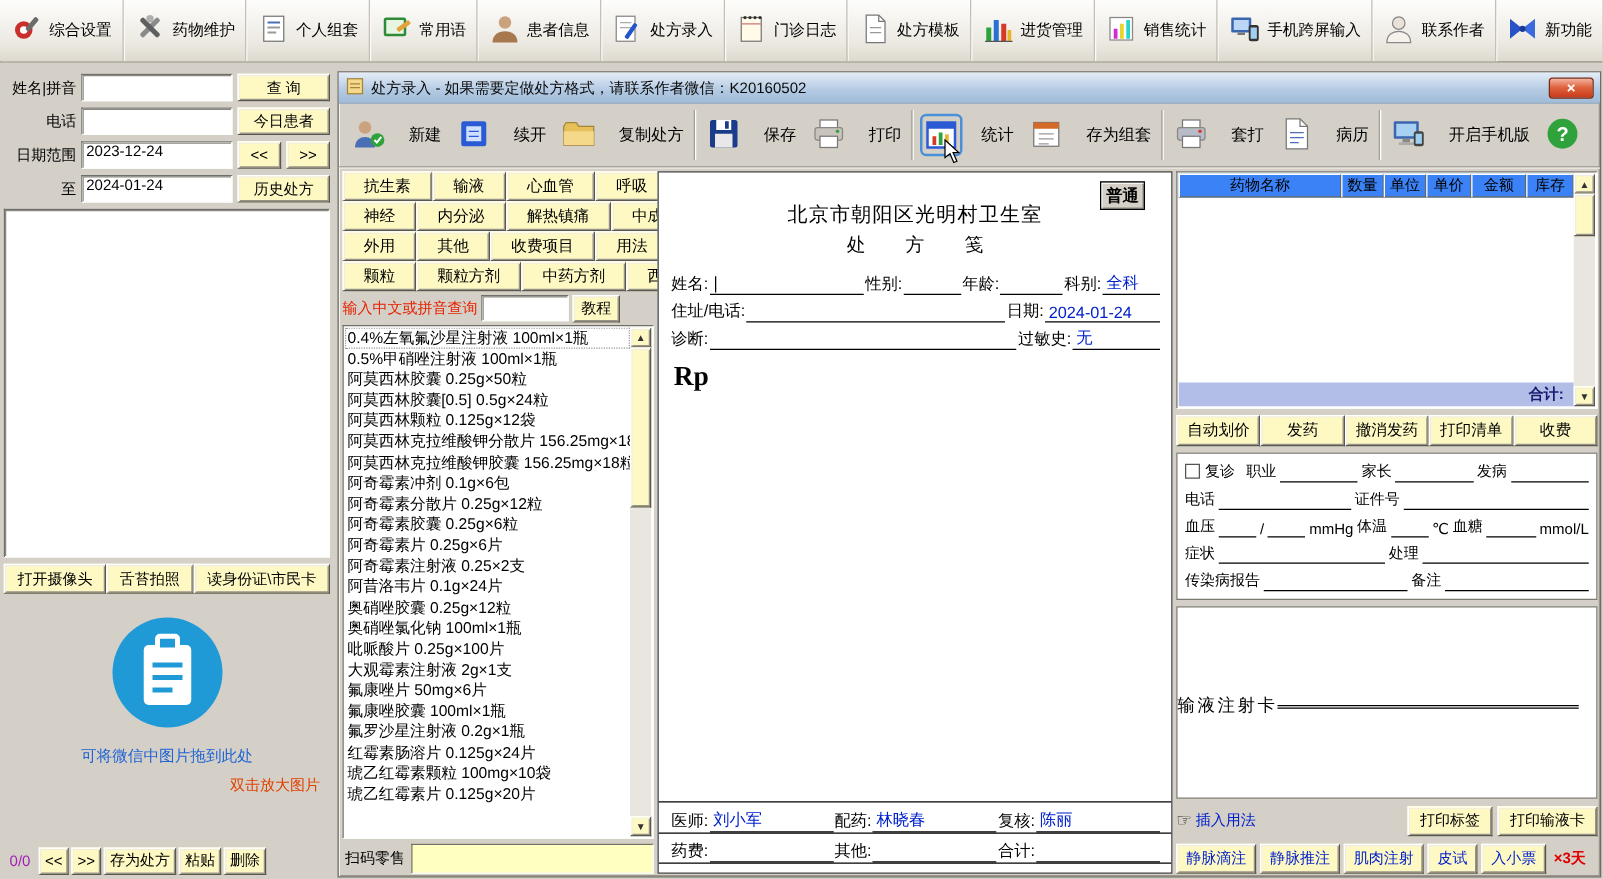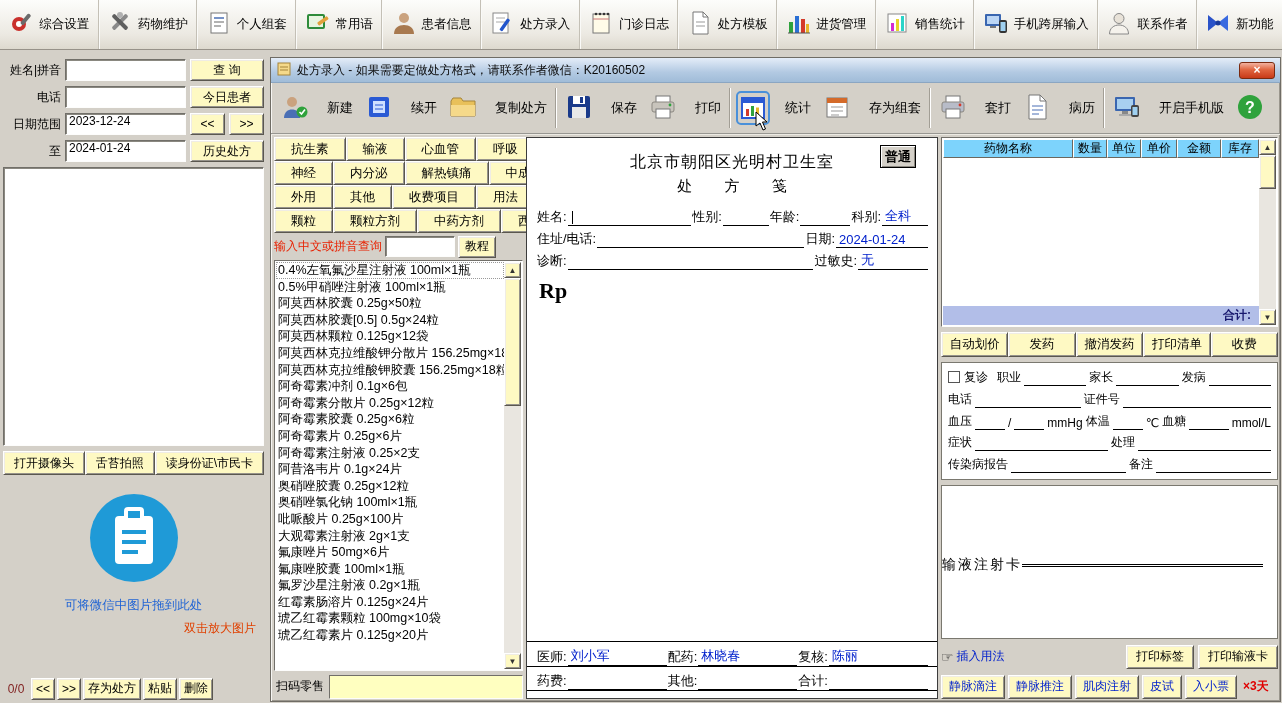--- a/index.html
+++ b/index.html
@@ -22,21 +22,21 @@
 .sbtn{width:74px;flex:0 0 auto}
 .sbtn-half{width:35px;flex:0 0 auto}
 .btn-group{display:flex;gap:4px;width:74px;flex:0 0 auto}
 .patient-list{flex:1 1 auto;min-height:120px}
 .cam-row{display:flex;height:24px;flex:0 0 auto}
 .cam-row .btn{flex:1 1 auto;padding:0 2px;height:24px}
 .dropzone{height:192px;flex:0 0 auto;display:flex;flex-direction:column;align-items:center;padding-top:12px}
 .drop-hint{color:#1f63d4;margin-top:10px;font-size:12.5px}
 .zoom-hint{color:#e04000;align-self:flex-end;margin-top:6px;padding-right:8px;cursor:pointer}
 .side-bottom{display:flex;gap:2px;height:23px;align-items:center;flex:0 0 auto}
-.counter{color:#7f1d1d;width:26px;text-align:center;flex:0 0 auto}
+.counter{color:#a21caf;width:26px;text-align:center;flex:0 0 auto}
 .side-bottom .btn{height:22px}
 
 .main-window{position:absolute;left:270px;top:57px;right:1px;bottom:1px;background:#d4d0c8;border:1px solid #6f6c65;box-shadow:inset 1px 1px 0 #f6f5f2,inset -1px -1px 0 #9a968d;display:flex;flex-direction:column}
 .titlebar{height:25px;flex:0 0 auto;background:linear-gradient(#e4edf8,#b2c9e2 60%,#a0bcd8);display:flex;align-items:center;gap:5px;padding:0 5px;border-bottom:1px solid #8ba6c2}
 .title-text{flex:1;font-size:12px;color:#0a0a0a}
 .close-btn{width:36px;height:17px;background:linear-gradient(#f2b2a0,#e06540 45%,#c83a18);border:1px solid #7a2a10;border-radius:3px;color:#fff;font-weight:bold;font-size:12px;line-height:13px;text-align:center}
 .main-toolbar{height:52px;flex:0 0 auto;display:flex;align-items:center;padding:2px 4px;border-bottom:2px groove #eceae3}
 .mtb{display:flex;align-items:center;gap:18px;padding:3px 6px;background:none;border:none;font-size:13px;white-space:nowrap}
 .mtb-sep{width:2px;height:40px;border-left:1px solid #a29e95;border-right:1px solid #fff;margin:0 2px;flex:0 0 auto}
 .focus-ring{outline:2px solid #4a90d9;outline-offset:1px;border-radius:2px;position:relative;display:inline-flex}
@@ -58,40 +58,40 @@
 .scan-row{height:28px;display:flex;align-items:center;gap:3px;flex:0 0 auto;padding-top:3px}
 .scan-label{padding:0 2px}
 .scan-input{flex:1;height:24px;background:#ffffc0;border:1px solid;border-color:#716f69 #fdfdfc #fdfdfc #716f69;padding:0 3px}
 
 .vscroll{position:absolute;top:1px;right:1px;bottom:1px;width:17px;background:#e9e6e0;display:flex;flex-direction:column}
 .sb-btn{height:16px;flex:0 0 auto;font-size:8px;line-height:15px;text-align:center;color:#333;padding:0}
 .sb-thumb{flex:0 0 auto}
 .sb-space{flex:1}
 
 .rx-sheet{width:412px;flex:0 0 auto;background:#fff;border:1px solid #3c3c3c;display:flex;flex-direction:column;padding-top:5px;position:relative;min-height:0}
-.clinic{text-align:center;font-size:16px;letter-spacing:1px;margin-top:9px}
+.clinic{text-align:center;font-size:16px;letter-spacing:1px;margin-top:19px}
 .badge{position:absolute;top:7px;right:21px;height:23px;padding:0 4px;font-size:13px;font-weight:bold;background:#d4d0c8;border:1px solid #000;box-shadow:inset 1px 1px 0 #fff,inset -1px -1px 0 #8a877f}
 .sheet-title{text-align:center;font-size:15px;letter-spacing:14px;text-indent:14px;margin:4px 0 8px}
 .rx-line{display:flex;align-items:flex-end;padding:0 9px;height:22px;font-size:13px;flex:0 0 auto}
 .rx-line .lbl{white-space:nowrap;padding:0 1px}
 .ul{border-bottom:1px solid #000;height:18px;display:flex;align-items:flex-end;padding:0 3px;white-space:nowrap;cursor:text}
 .blue{color:#0020cc}
 .g1{flex:1}.g2{flex:1.6}
 .w46{width:46px}.w50{width:50px}.w70{width:70px}.w92{width:92px}
 .caret{border-left:1px solid #000;height:13px;margin:0 1px 1px 1px}
 .rp{font-family:"Liberation Serif","DejaVu Serif",serif;font-size:22px;font-weight:bold;padding:8px 12px 0;flex:0 0 auto}
 .rx-space{flex:1}
 .rx-foot{flex:0 0 auto;margin-bottom:4px}
 .rx-foot .rx-line{height:25px;border-top:1px solid #000}
 .rx-foot .rx-line:last-child{border-bottom:1px solid #000;margin-bottom:3px}
 
 .right-panel{flex:1;display:flex;flex-direction:column;gap:5px;min-width:0;min-height:0}
 .dtable{height:190px;flex:0 0 auto;position:relative;background:#fff;border:1px solid;border-color:#716f69 #fdfdfc #fdfdfc #716f69}
 .dt-head{display:flex;height:19px;position:absolute;top:1px;left:1px;right:18px}
-.dt-head div{display:flex;align-items:center;justify-content:center;font-size:12px;background:#7dd3fc;border:1px solid;border-color:#fff #6a675f #6a675f #fff;overflow:hidden;white-space:nowrap}
+.dt-head div{display:flex;align-items:center;justify-content:center;font-size:12px;background:#3b82f6;border:1px solid;border-color:#fff #6a675f #6a675f #fff;overflow:hidden;white-space:nowrap}
 .dt-head div:nth-of-type(1){flex:1}
 .dt-head div:nth-of-type(2){width:34px}
 .dt-head div:nth-of-type(3){width:34px}
 .dt-head div:nth-of-type(4){width:36px}
 .dt-head div:nth-of-type(5){width:44px}
 .dt-head div:nth-of-type(6){width:38px}
 .dt-total{position:absolute;left:1px;right:18px;bottom:1px;height:19px;background:#b2bee8;display:flex;align-items:center;justify-content:flex-end;padding-right:8px;color:#18186e;font-weight:bold}
 .action-row{display:flex;gap:0;height:25px;flex:0 0 auto}
 .action-row button{flex:1;height:25px;font-size:12.5px}
 .pform{flex:0 0 auto;background:#fff;border:1px solid #7a786f;padding:4px 6px 6px;display:flex;flex-direction:column;justify-content:space-between;height:118px}

